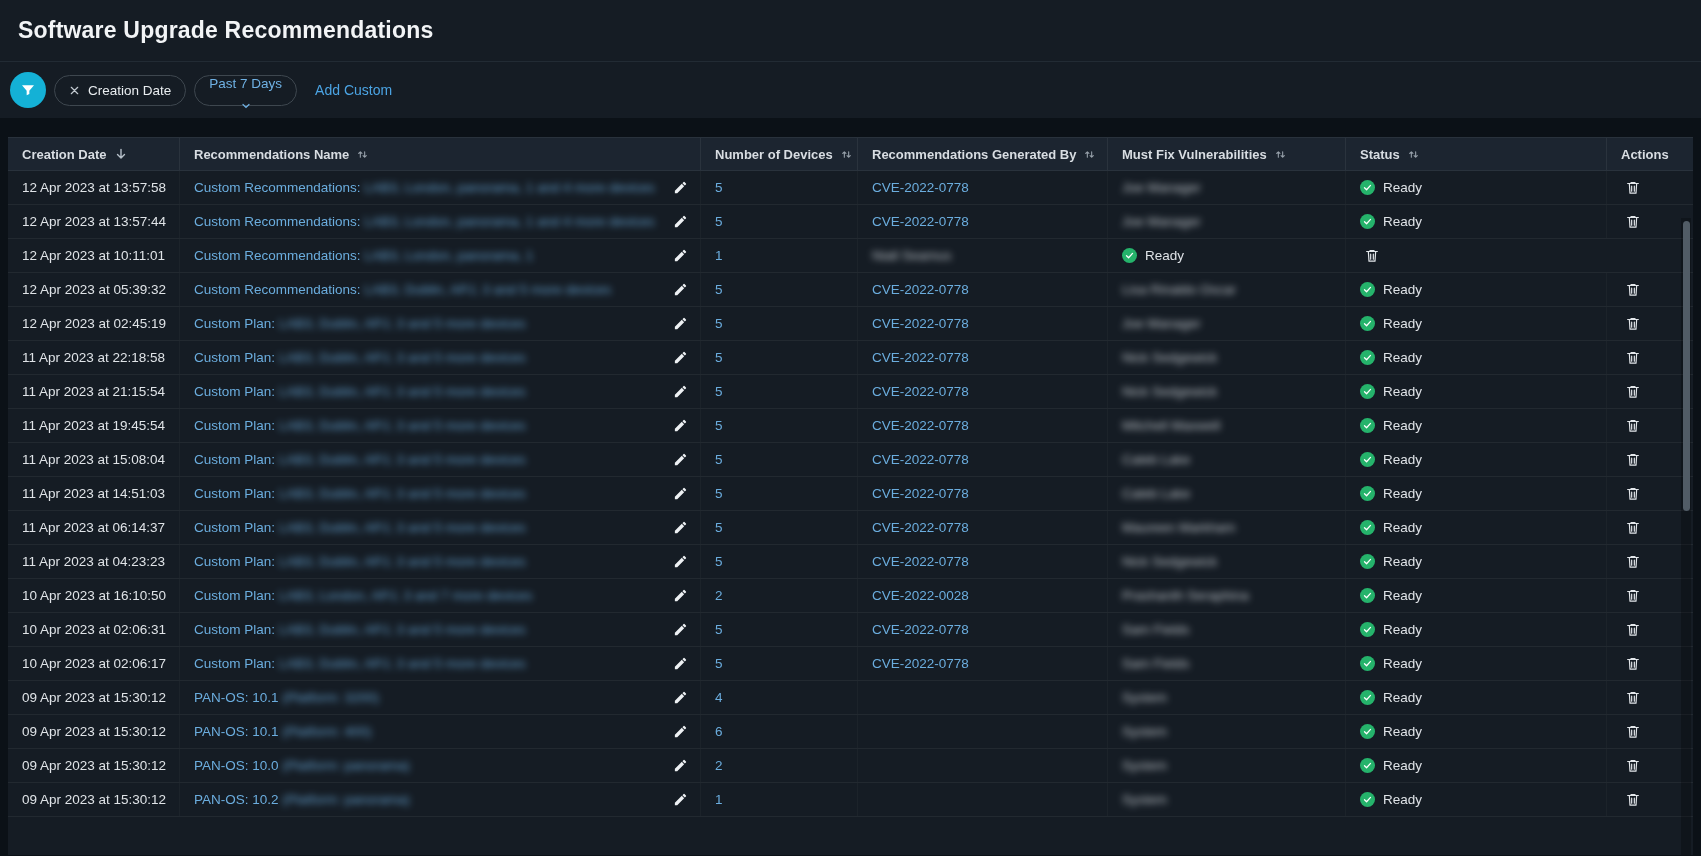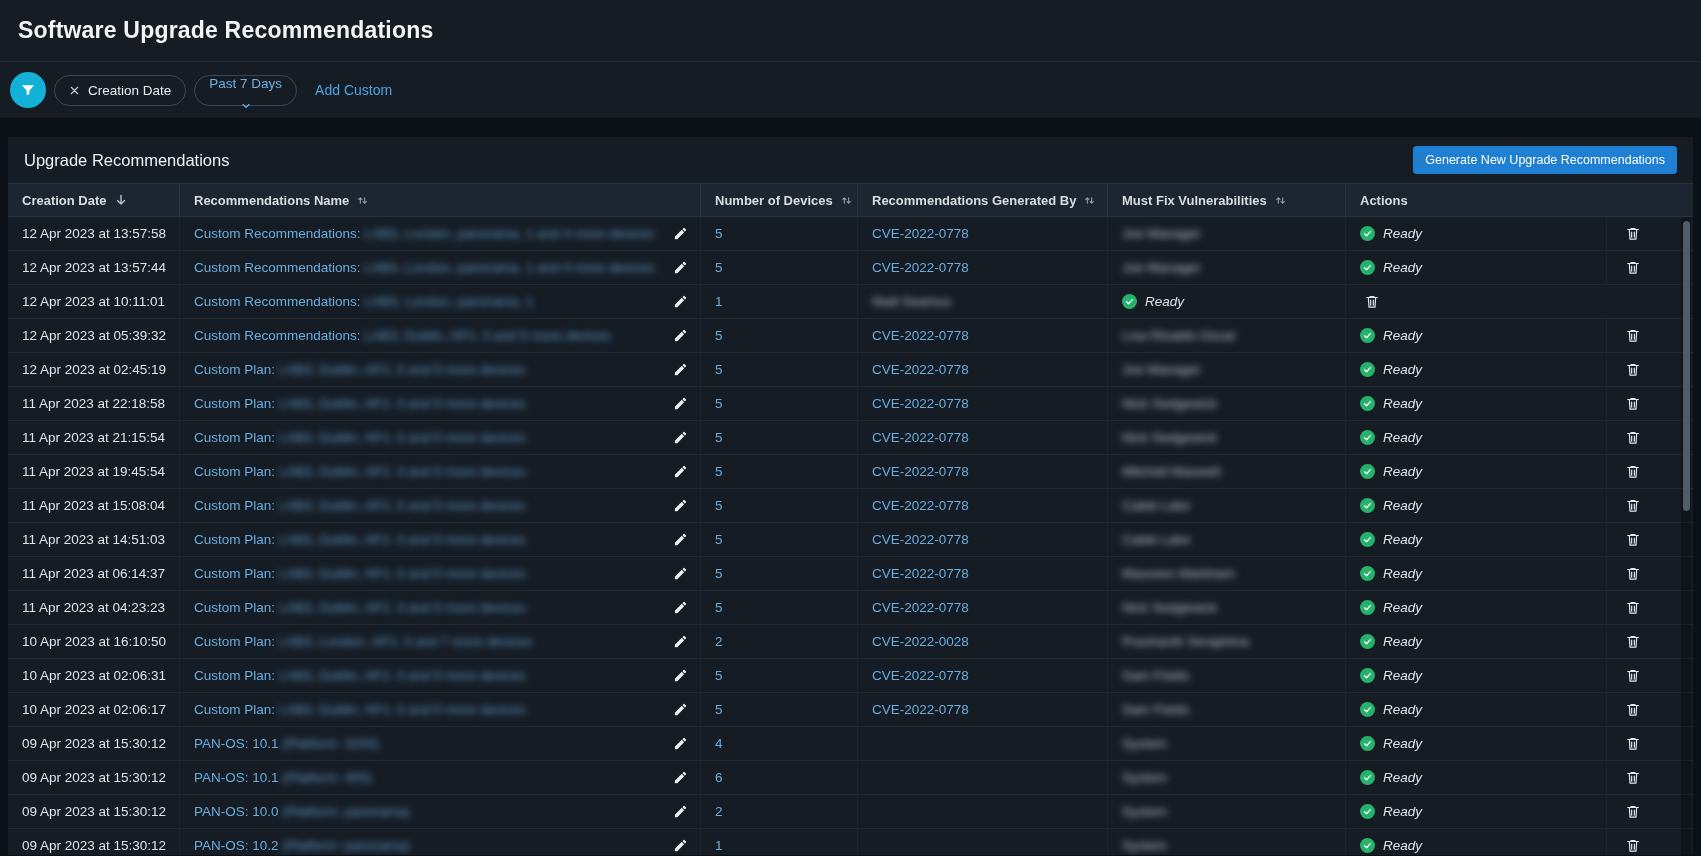--- a/index.html
+++ b/index.html
@@ -153,21 +153,21 @@
   }
   .genby-text { color: #ccd2d8; }
 
   .icon-btn {
     background: none; border: none; cursor: pointer;
     display: inline-flex; align-items: center; justify-content: center;
     color: #eef1f4; padding: 2px;
   }
   .trash-btn { color: #e2e6ea; margin-left: 2px; }
 
-  .status-wrap { display: inline-flex; align-items: flex-start; font-style: italic; }
+  .status-wrap { display: inline-flex; align-items: flex-start; }
   .status-dot {
     width: 15px; height: 15px;
     border-radius: 50%;
     background: #25b36b;
     display: inline-flex; align-items: center; justify-content: center;
     margin-right: 8px;
     flex: 0 0 auto;
   }
 
   
@@ -218,24 +218,20 @@
           <path d="M6 9l6 6 6-6"></path>
         </svg>
     </span>
   </div>
 
   <a class="add-filter">Add Custom</a>
 </div>
 
 <section class="panel">
 
-  <div class="panel-header">
-    <div class="panel-title">Upgrade Recommendations</div>
-    <button class="generate-btn">Generate New Upgrade Recommendations</button>
-  </div>
 
   <div class="tgrid thead">
     <div class="th">
       <span>Creation Date</span>
       <span class="sort-desc" style="display:inline-flex">
         <svg viewBox="0 0 24 24" width="14" height="14" fill="none" stroke="currentColor" stroke-width="2.4" stroke-linecap="round" stroke-linejoin="round">
             <path d="M12 4v14M6 13l6 6 6-6"></path>
           </svg>
       </span>
     </div>
@@ -265,20 +261,28 @@
     </div>
     <div class="th">
       <span>Must Fix Vulnerabilities</span>
       <span class="sort-updown" style="display:inline-flex">
         <svg viewBox="0 0 24 24" width="13" height="13" fill="none" stroke="currentColor" stroke-width="2" stroke-linecap="round" stroke-linejoin="round">
             <path d="M8 17V7M8 7L5 10M8 7l3 3M16 7v10M16 17l-3-3M16 17l3-3"></path>
           </svg>
       </span>
     </div>
     <div class="th">
+      <span>Status</span>
+      <span class="sort-updown" style="display:inline-flex">
+        <svg viewBox="0 0 24 24" width="13" height="13" fill="none" stroke="currentColor" stroke-width="2" stroke-linecap="round" stroke-linejoin="round">
+            <path d="M8 17V7M8 7L5 10M8 7l3 3M16 7v10M16 17l-3-3M16 17l3-3"></path>
+          </svg>
+      </span>
+    </div>
+    <div class="th">
       <span>Actions</span>
     </div>
   </div>
 
   <div id="table-body">
   <div class="tgrid tr">
     <div class="td">
       <span class="js-date">12 Apr 2023 at 13:57:58</span>
     </div>
     <div class="td name-cell">

